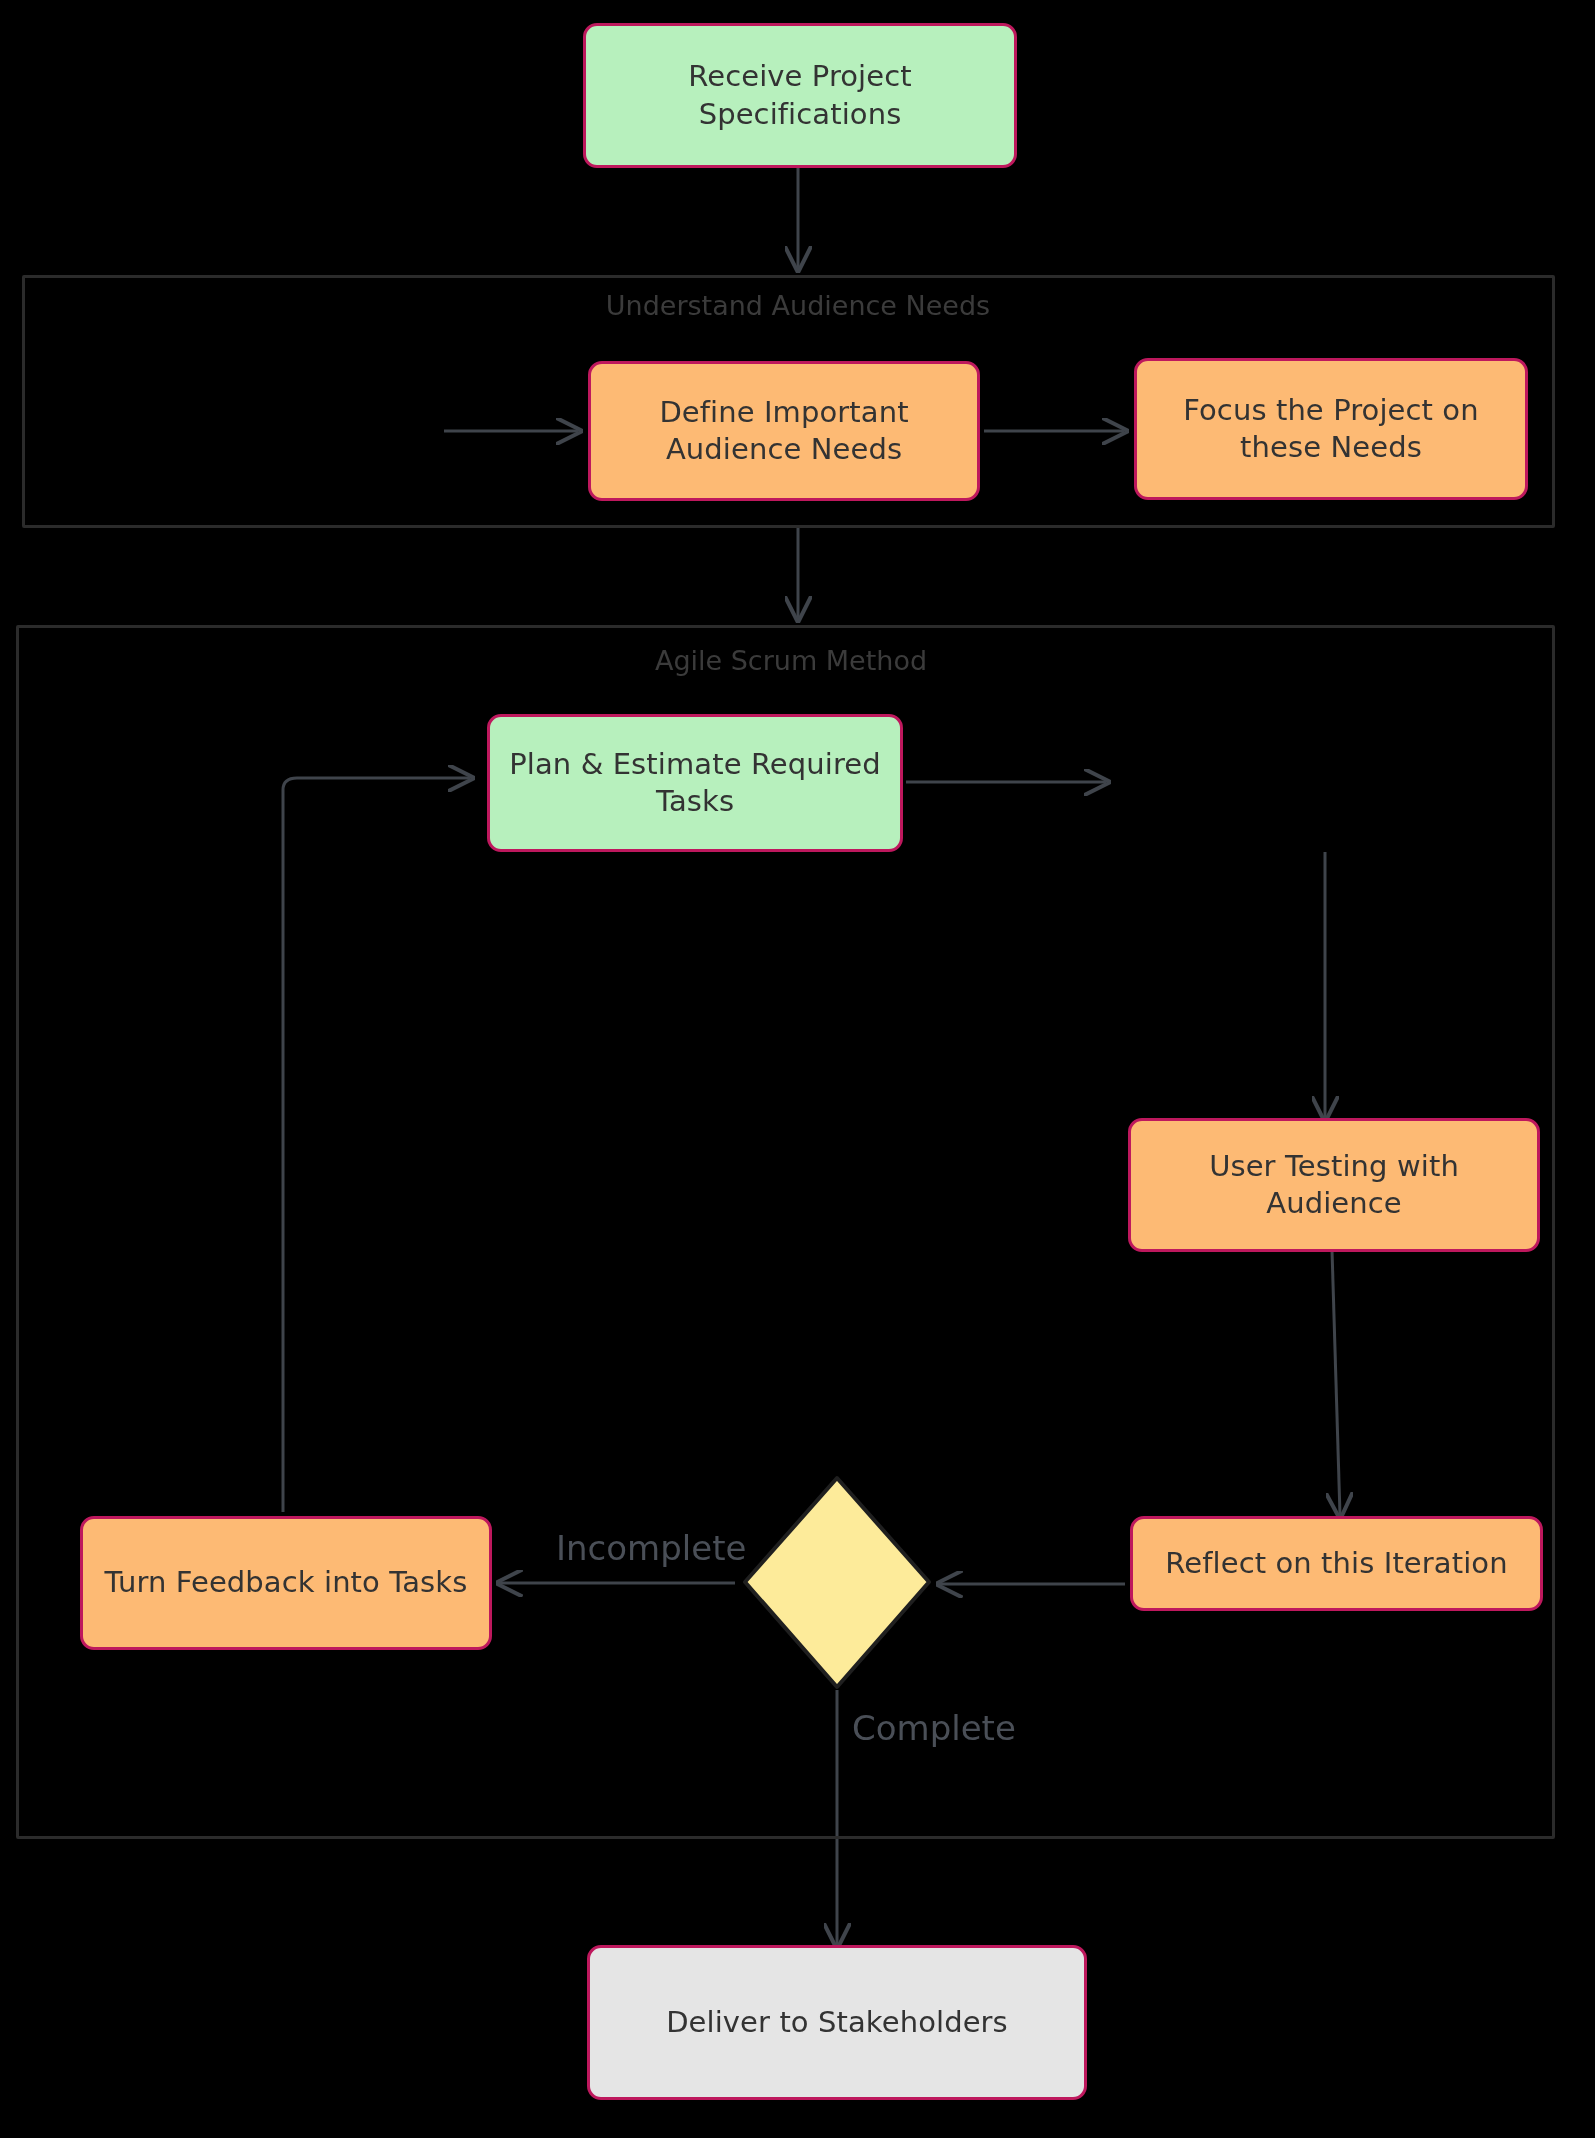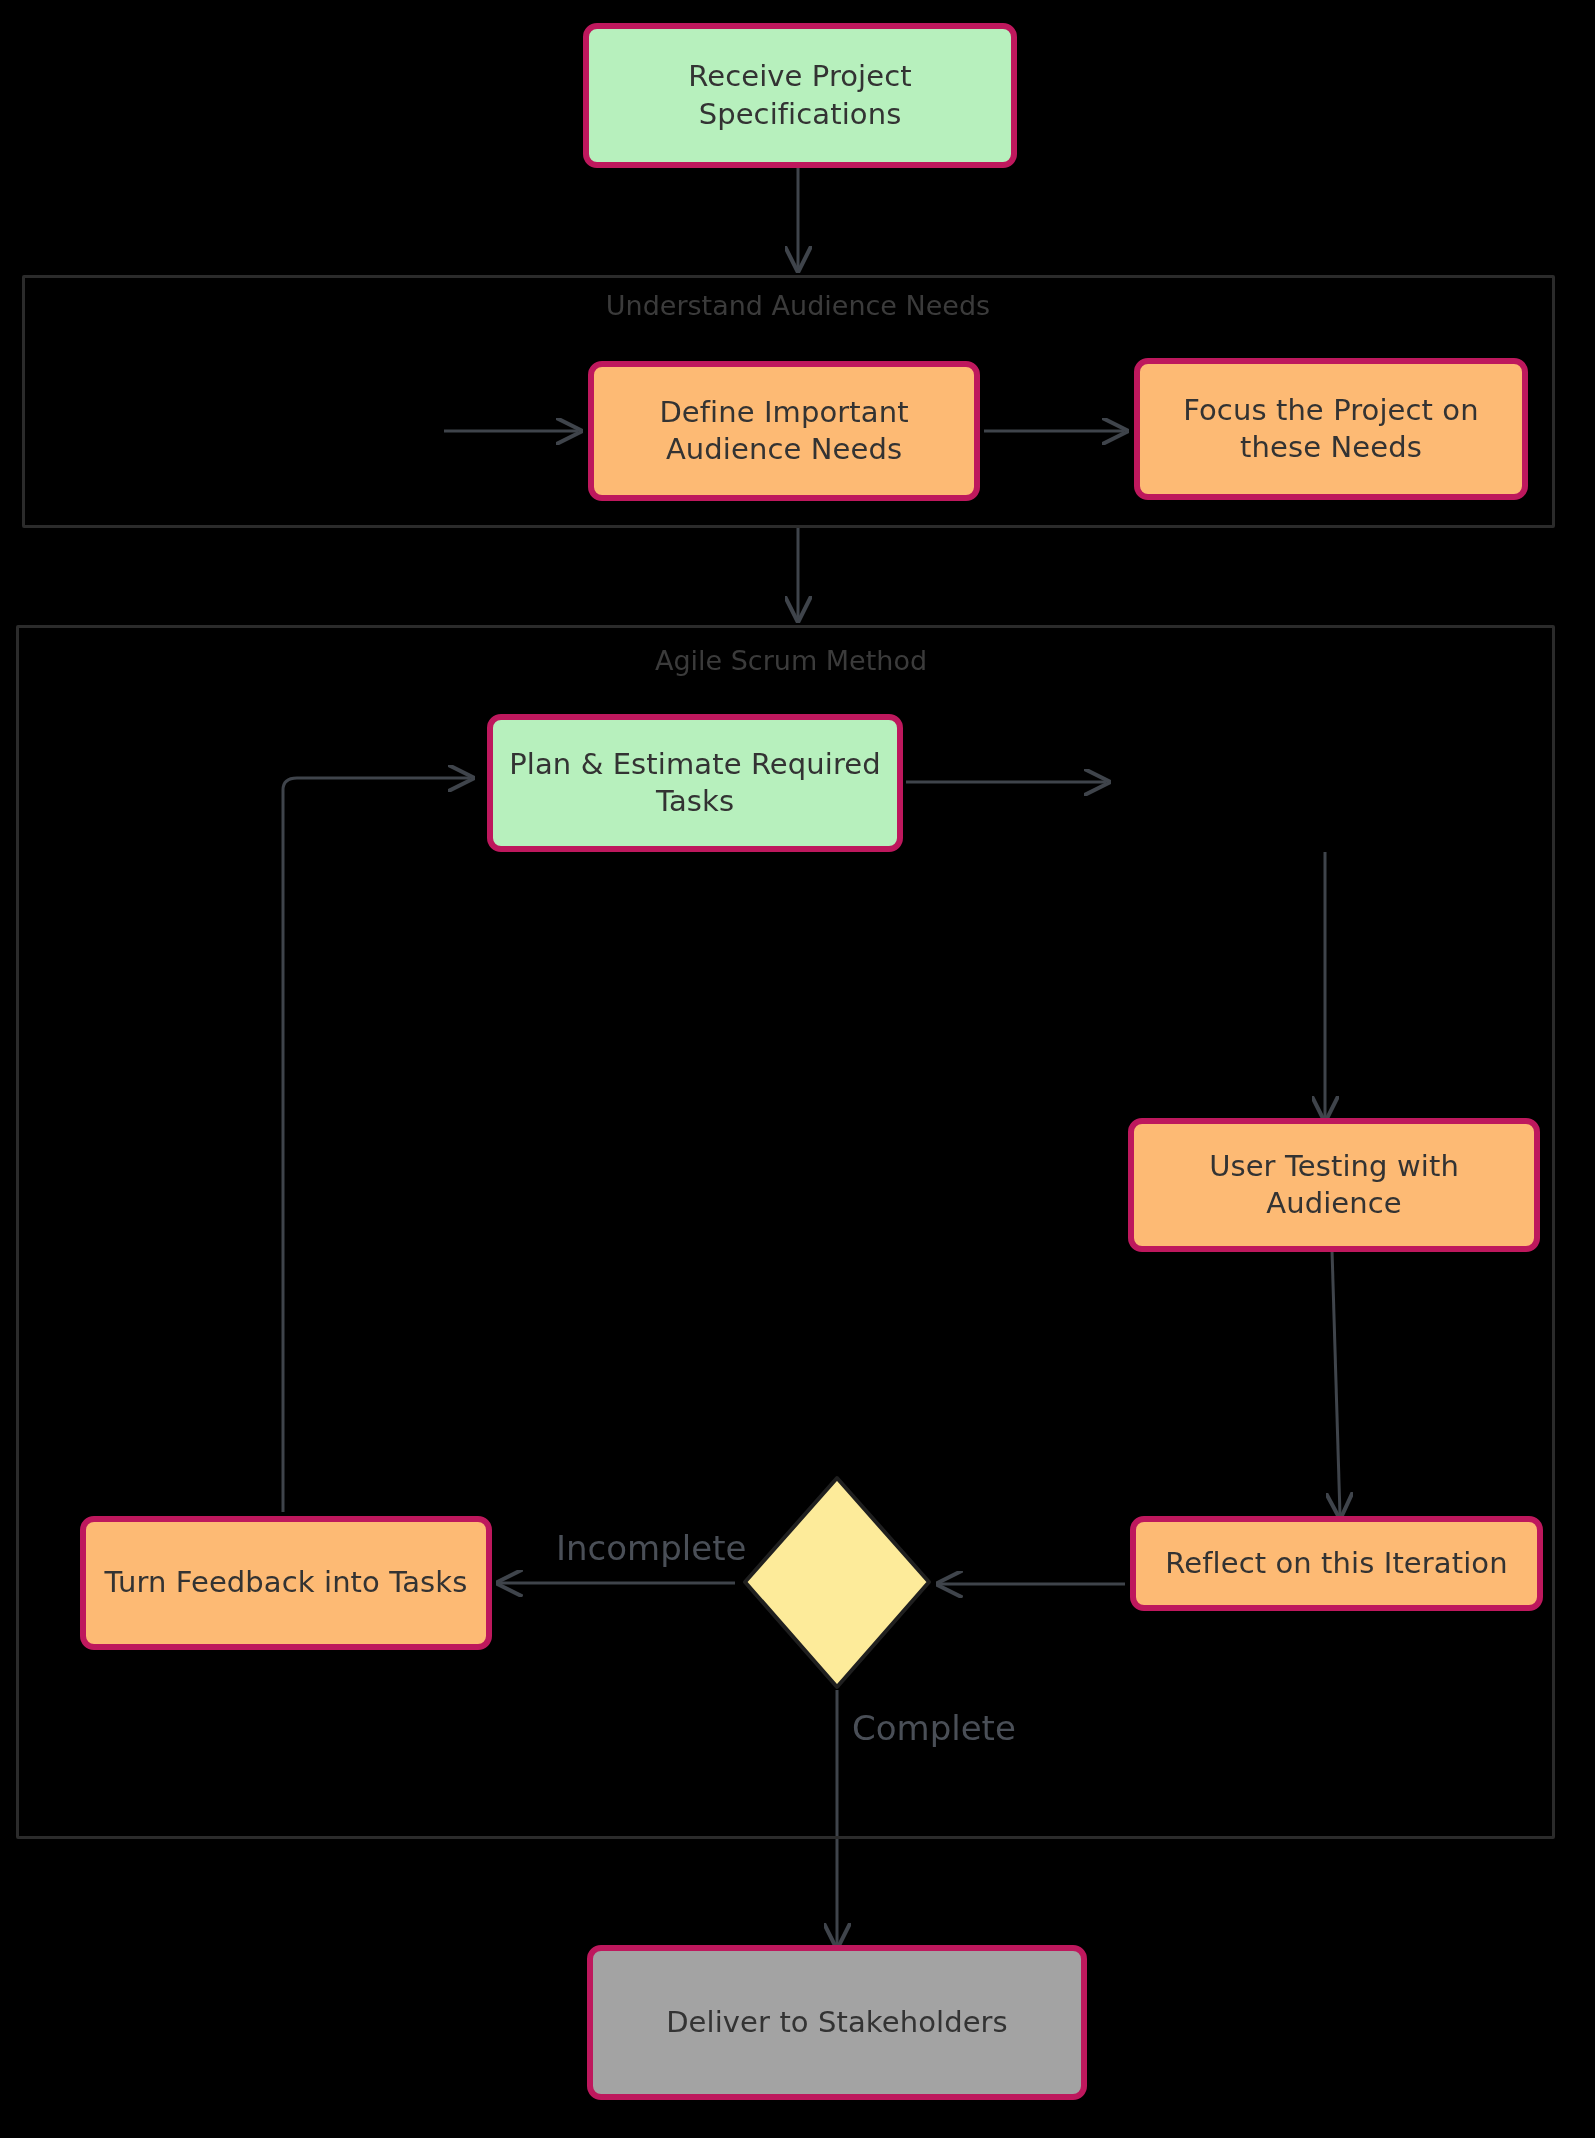--- a/index.html
+++ b/index.html
@@ -24,36 +24,36 @@
     position: absolute;
     left: 0; top: 0;
     width: 1595px;
     height: 2138px;
     display: block;
   }
   
   .node {
     position: absolute;
     box-sizing: border-box;
-    border: 6px solid #be185d;
+    border: 3px solid #be185d;
     border-radius: 14px;
     display: flex;
     align-items: center;
     justify-content: center;
     text-align: center;
     color: #333333;
     font-size: 29px;
     line-height: 1.28;
     letter-spacing: 0.1px;
     padding: 6px 14px;
     font-family: "DejaVu Sans", sans-serif;
   }
   .node-green  { background: #b7f0bd; }
   .node-beige  { background: #fdba74; }
-  .node-pink   { background: #a3a3a3; }
+  .node-pink   { background: #e5e5e5; }
 
   
   .cluster {
     position: absolute;
     box-sizing: border-box;
     border: 3px solid #2b2b2b;
     background: transparent;
     border-radius: 2px;
   }
   .cluster-label {

